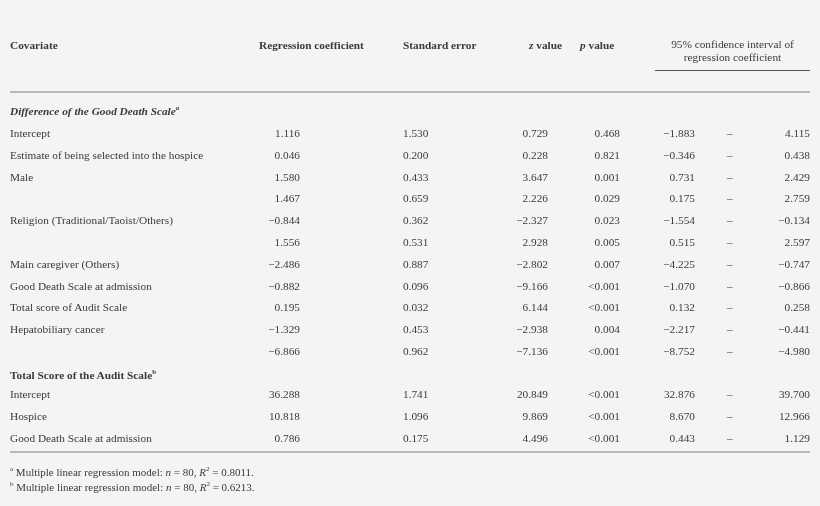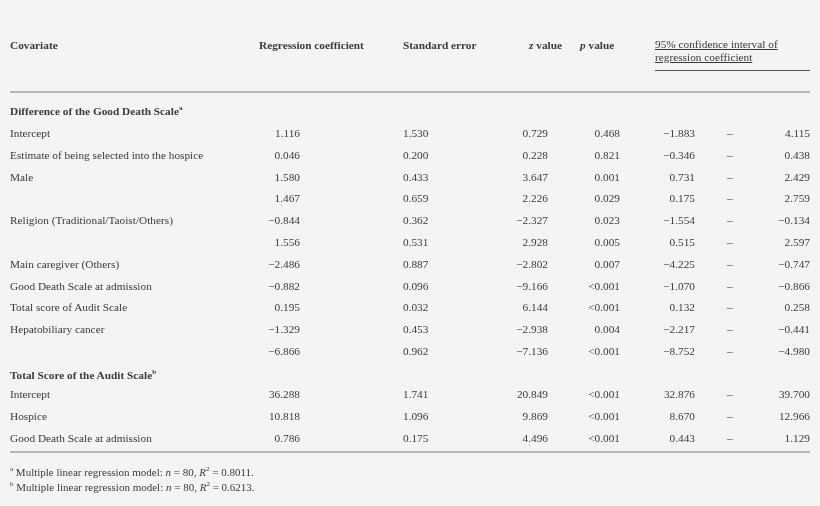--- a/index.html
+++ b/index.html
@@ -5,21 +5,21 @@
   html, body { margin:0; padding:0; }
   body {
     width:820px; height:506px; background:#f4f4f4; color:#3a3a3a;
     font-family:"Liberation Serif","DejaVu Serif",serif; font-size:11.3px;
     position:relative; overflow:hidden;
   }
   .abs { position:absolute; white-space:nowrap; line-height:14px; }
   .hdr { top:38px;font-weight:bold; }
   .rule { position:absolute; left:10px; width:800px; height:2px; background:#b8b8b8; }
   .ci-rule { position:absolute; left:655px; width:155px; height:1px; background:#555; top:70px; }
-  .ci-head { left:655px; width:155px; text-align:left; top:38px; line-height:13px;text-decoration:underline; }
+  .ci-head { left:655px; width:155px; text-align:center; top:38px; line-height:13px; }
   .sect { font-weight:bold; left:10px; }
   sup { font-size:7px; vertical-align:5px; line-height:0; }
   .row { position:absolute; left:0; width:820px; height:14px; }
   .c { position:absolute; top:0; white-space:nowrap; line-height:14px; }
   .c-label { left:10px; }
   .c-coef { right:520px; text-align:right; }
   .c-se   { left:403px; }
   .c-z    { right:272px; text-align:right; }
   .c-p    { right:200px; text-align:right; }
   .c-lo   { right:125px; text-align:right; }
@@ -36,21 +36,21 @@
 <div class="abs hdr" style="left:403px;">Standard error</div>
 <div class="abs hdr" style="left:509px;margin-left:20px;"><i>z</i><span> value</span></div>
 <div class="abs hdr" style="left:580px;"><i>p</i><span> value</span></div>
 <div class="abs ci-head">
   <div>95% confidence interval of</div>
   <div>regression coefficient</div>
 </div>
 <div class="ci-rule"></div>
 <div class="rule" style="top:91px;"></div>
 
-<div class="abs sect" style="top:104px;"><span>Difference of the Good Death Scale</span><sup>a</sup></div>
+<div class="abs sect" style="top:104px;font-style:italic;"><span>Difference of the Good Death Scale</span><sup>a</sup></div>
 <div id="sec0">
     <div class="row" style="top: 126px;">
       <span class="c c-label">Intercept</span>
       <span class="c c-coef">1.116</span>
       <span class="c c-se">1.530</span>
       <span class="c c-z">0.729</span>
       <span class="c c-p">0.468</span>
       <span class="c c-lo">−1.883</span>
       <span class="c c-dash">–</span>
       <span class="c c-hi">4.115</span>

